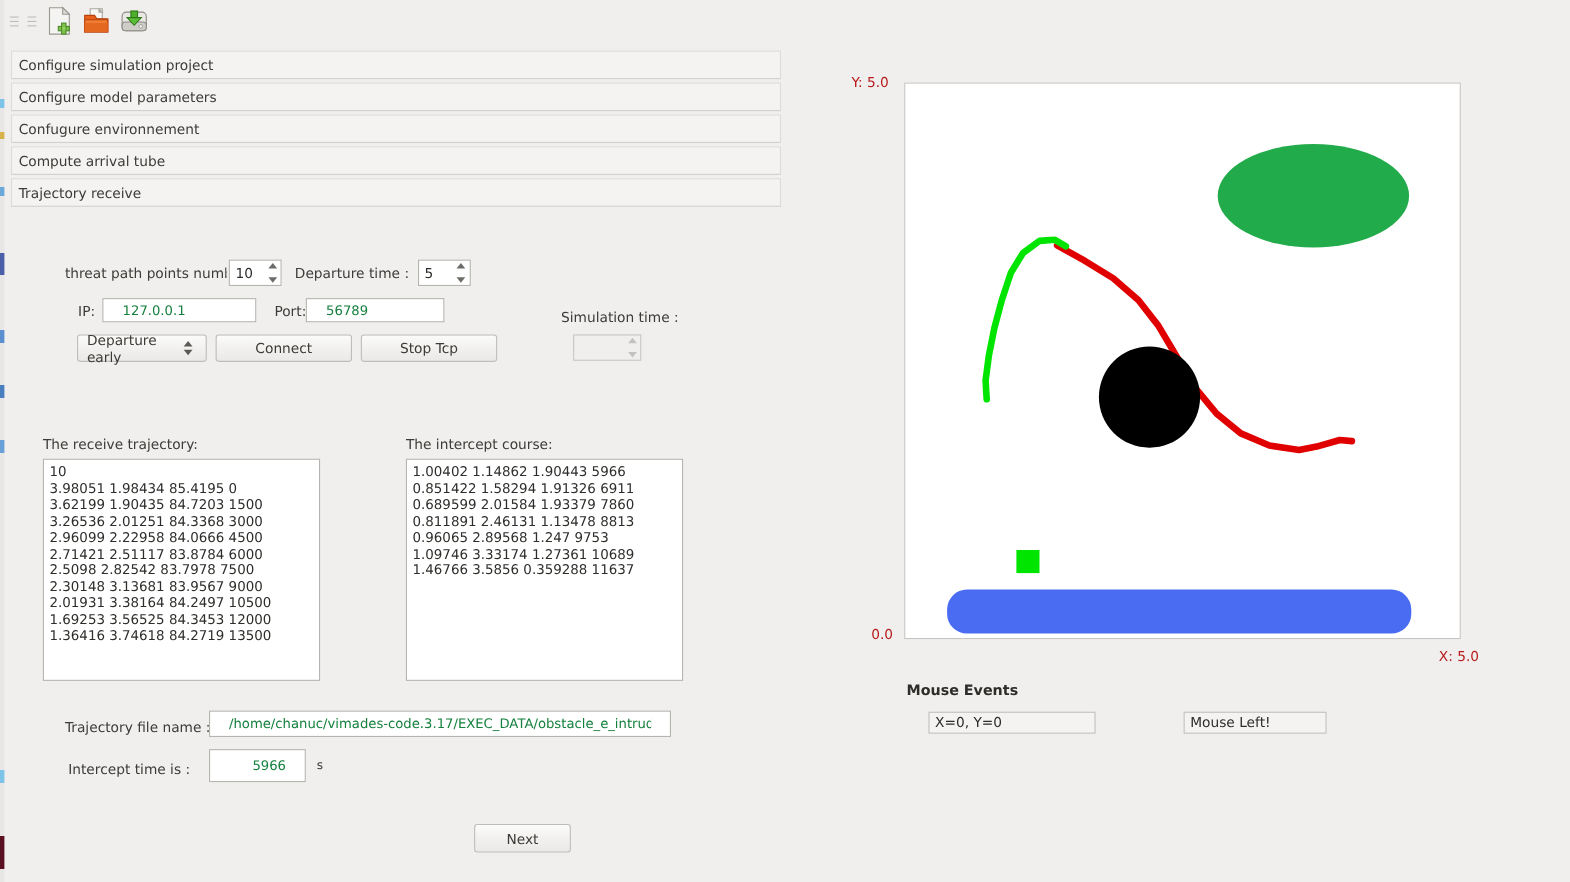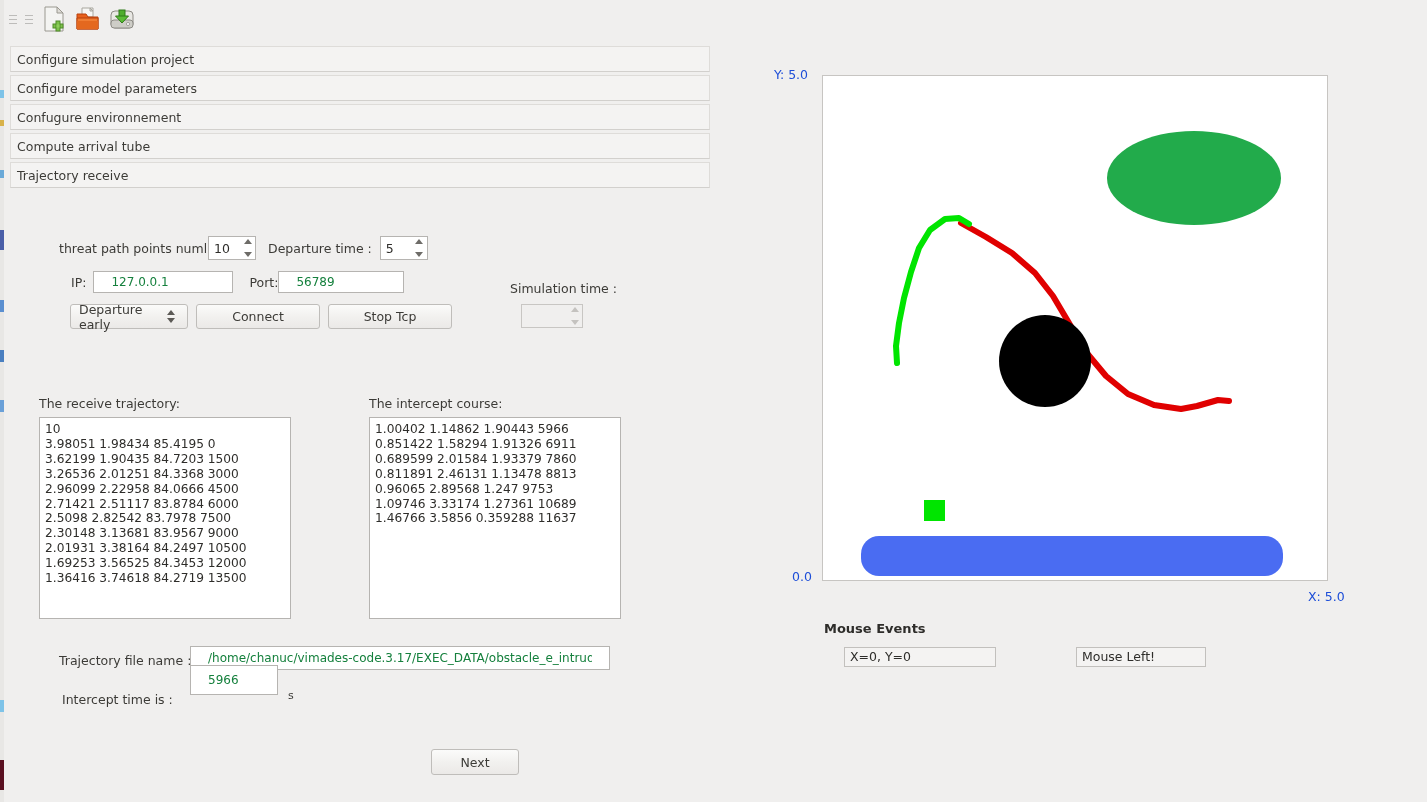--- a/index.html
+++ b/index.html
@@ -209,21 +209,21 @@
     position: absolute;
     left: 62px; top: 20px;
     width: 504px; height: 504px;
     border: 1px solid #c7c5c2;
     background: #ffffff;
     overflow: hidden;
   }
   .axis-label {
     position: absolute;
     font-size: 12.5px;
-    color: #1d4ed8;
+    color: #b91c1c;
     white-space: nowrap;
   }
   #mouse-title {
     position: absolute;
     left: 64px; top: 566px;
     font-size: 13px;
     font-weight: bold;
     color: #2e2d2a;
   }
   .mouse-field {
@@ -382,21 +382,21 @@
 0.689599 2.01584 1.93379 7860
 0.811891 2.46131 1.13478 8813
 0.96065 2.89568 1.247 9753
 1.09746 3.33174 1.27361 10689
 1.46766 3.5856 0.359288 11637</div>
 
     <span class="lbl" style="position:absolute; left:49px; top:417px;">Trajectory file name :</span>
     <input class="txt" type="text" style="position: absolute; left: 180px; top: 410px; width: 420px; height: 24px; line-height: 22px;" value="/home/chanuc/vimades-code.3.17/EXEC_DATA/obstacle_e_intruderTraj-0.dat">
 
     <span class="lbl" style="position:absolute; left:52px; top:456px;">Intercept time is :</span>
-    <input class="txt" type="text" style="position: absolute; left: 180px; top: 429px; width: 88px; height: 30px; line-height: 28px;" value="5966">
+    <input class="txt" type="text" style="position: absolute; left: 180px; top: 445px; width: 88px; height: 30px; line-height: 28px; text-align: right;" value="5966">
     <span class="lbl" style="position:absolute; left:278px; top:453px; font-size:11px;">s</span>
 
     <div class="btn" style="position:absolute; left:421px; top:513px; width:88px; height:26px;">
       <span>Next</span>
     </div>
 
   </div>
 </div>
 
 <div id="right-pane">

